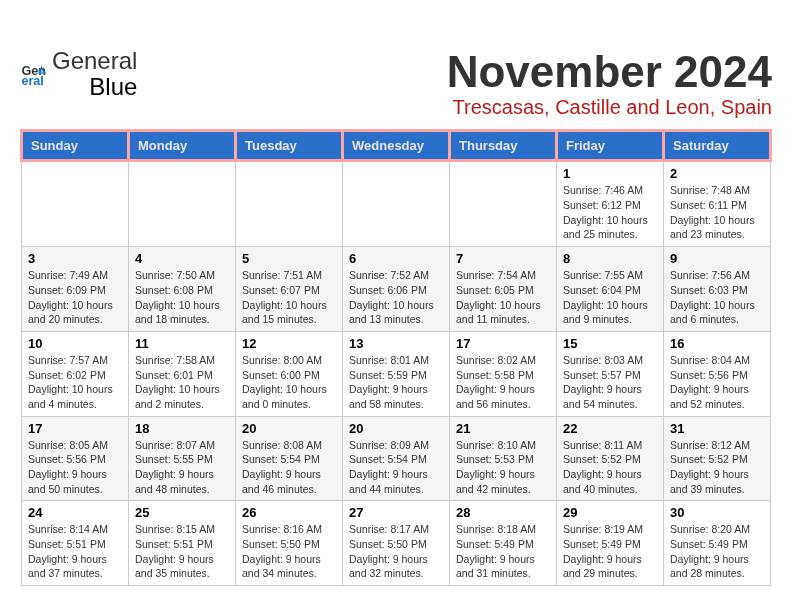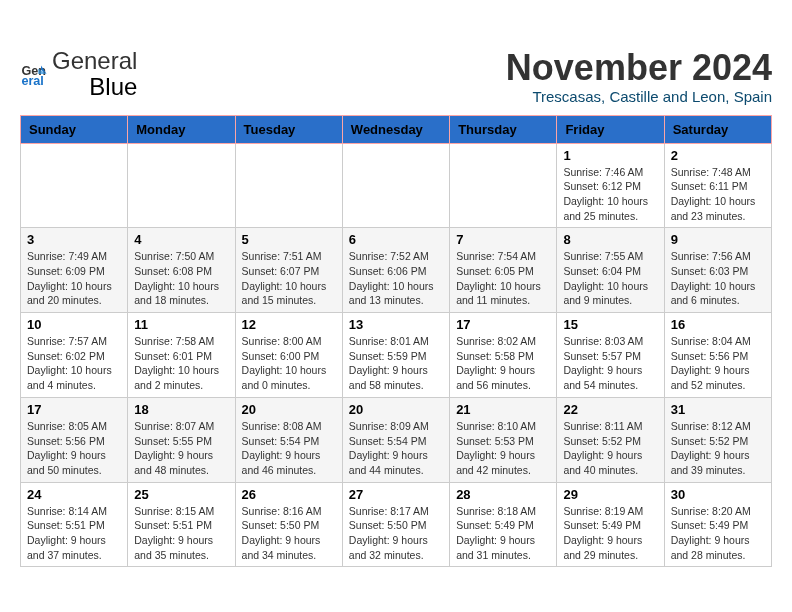--- a/index.html
+++ b/index.html
@@ -31,42 +31,42 @@
     }
     .logo-text span { color: #000000; }
     .logo-icon {
       width: 28px;
       height: 28px;
     }
     .title-section {
       text-align: right;
     }
     .month-title {
-      font-size: 36px;
+      font-size: 44px;
       font-weight: bold;
       color: #333;
       line-height: 1.1;
     }
     .location-title {
-      font-size: 15px;
-      color: #0c4a6e;
+      font-size: 20px;
+      color: #b91c1c;
     }
     .calendar {
       width: 100%;
       border-collapse: collapse;
       font-size: 11px;
     }
     .calendar th {
       background: #2a6fc9;
-      color: #000000;
+      color: #e5e5e5;
       text-align: left;
       padding: 6px 8px;
       font-size: 13px;
       font-weight: bold;
-      border: 1px solid #fca5a5;
+      border: 3px solid #fca5a5;
     }
     .calendar td {
       border: 1px solid #ccc;
       vertical-align: top;
       padding: 4px 6px;
       width: 107px;
       min-height: 80px;
       background: #fff;
     }
     .calendar tr:nth-child(even) td {

